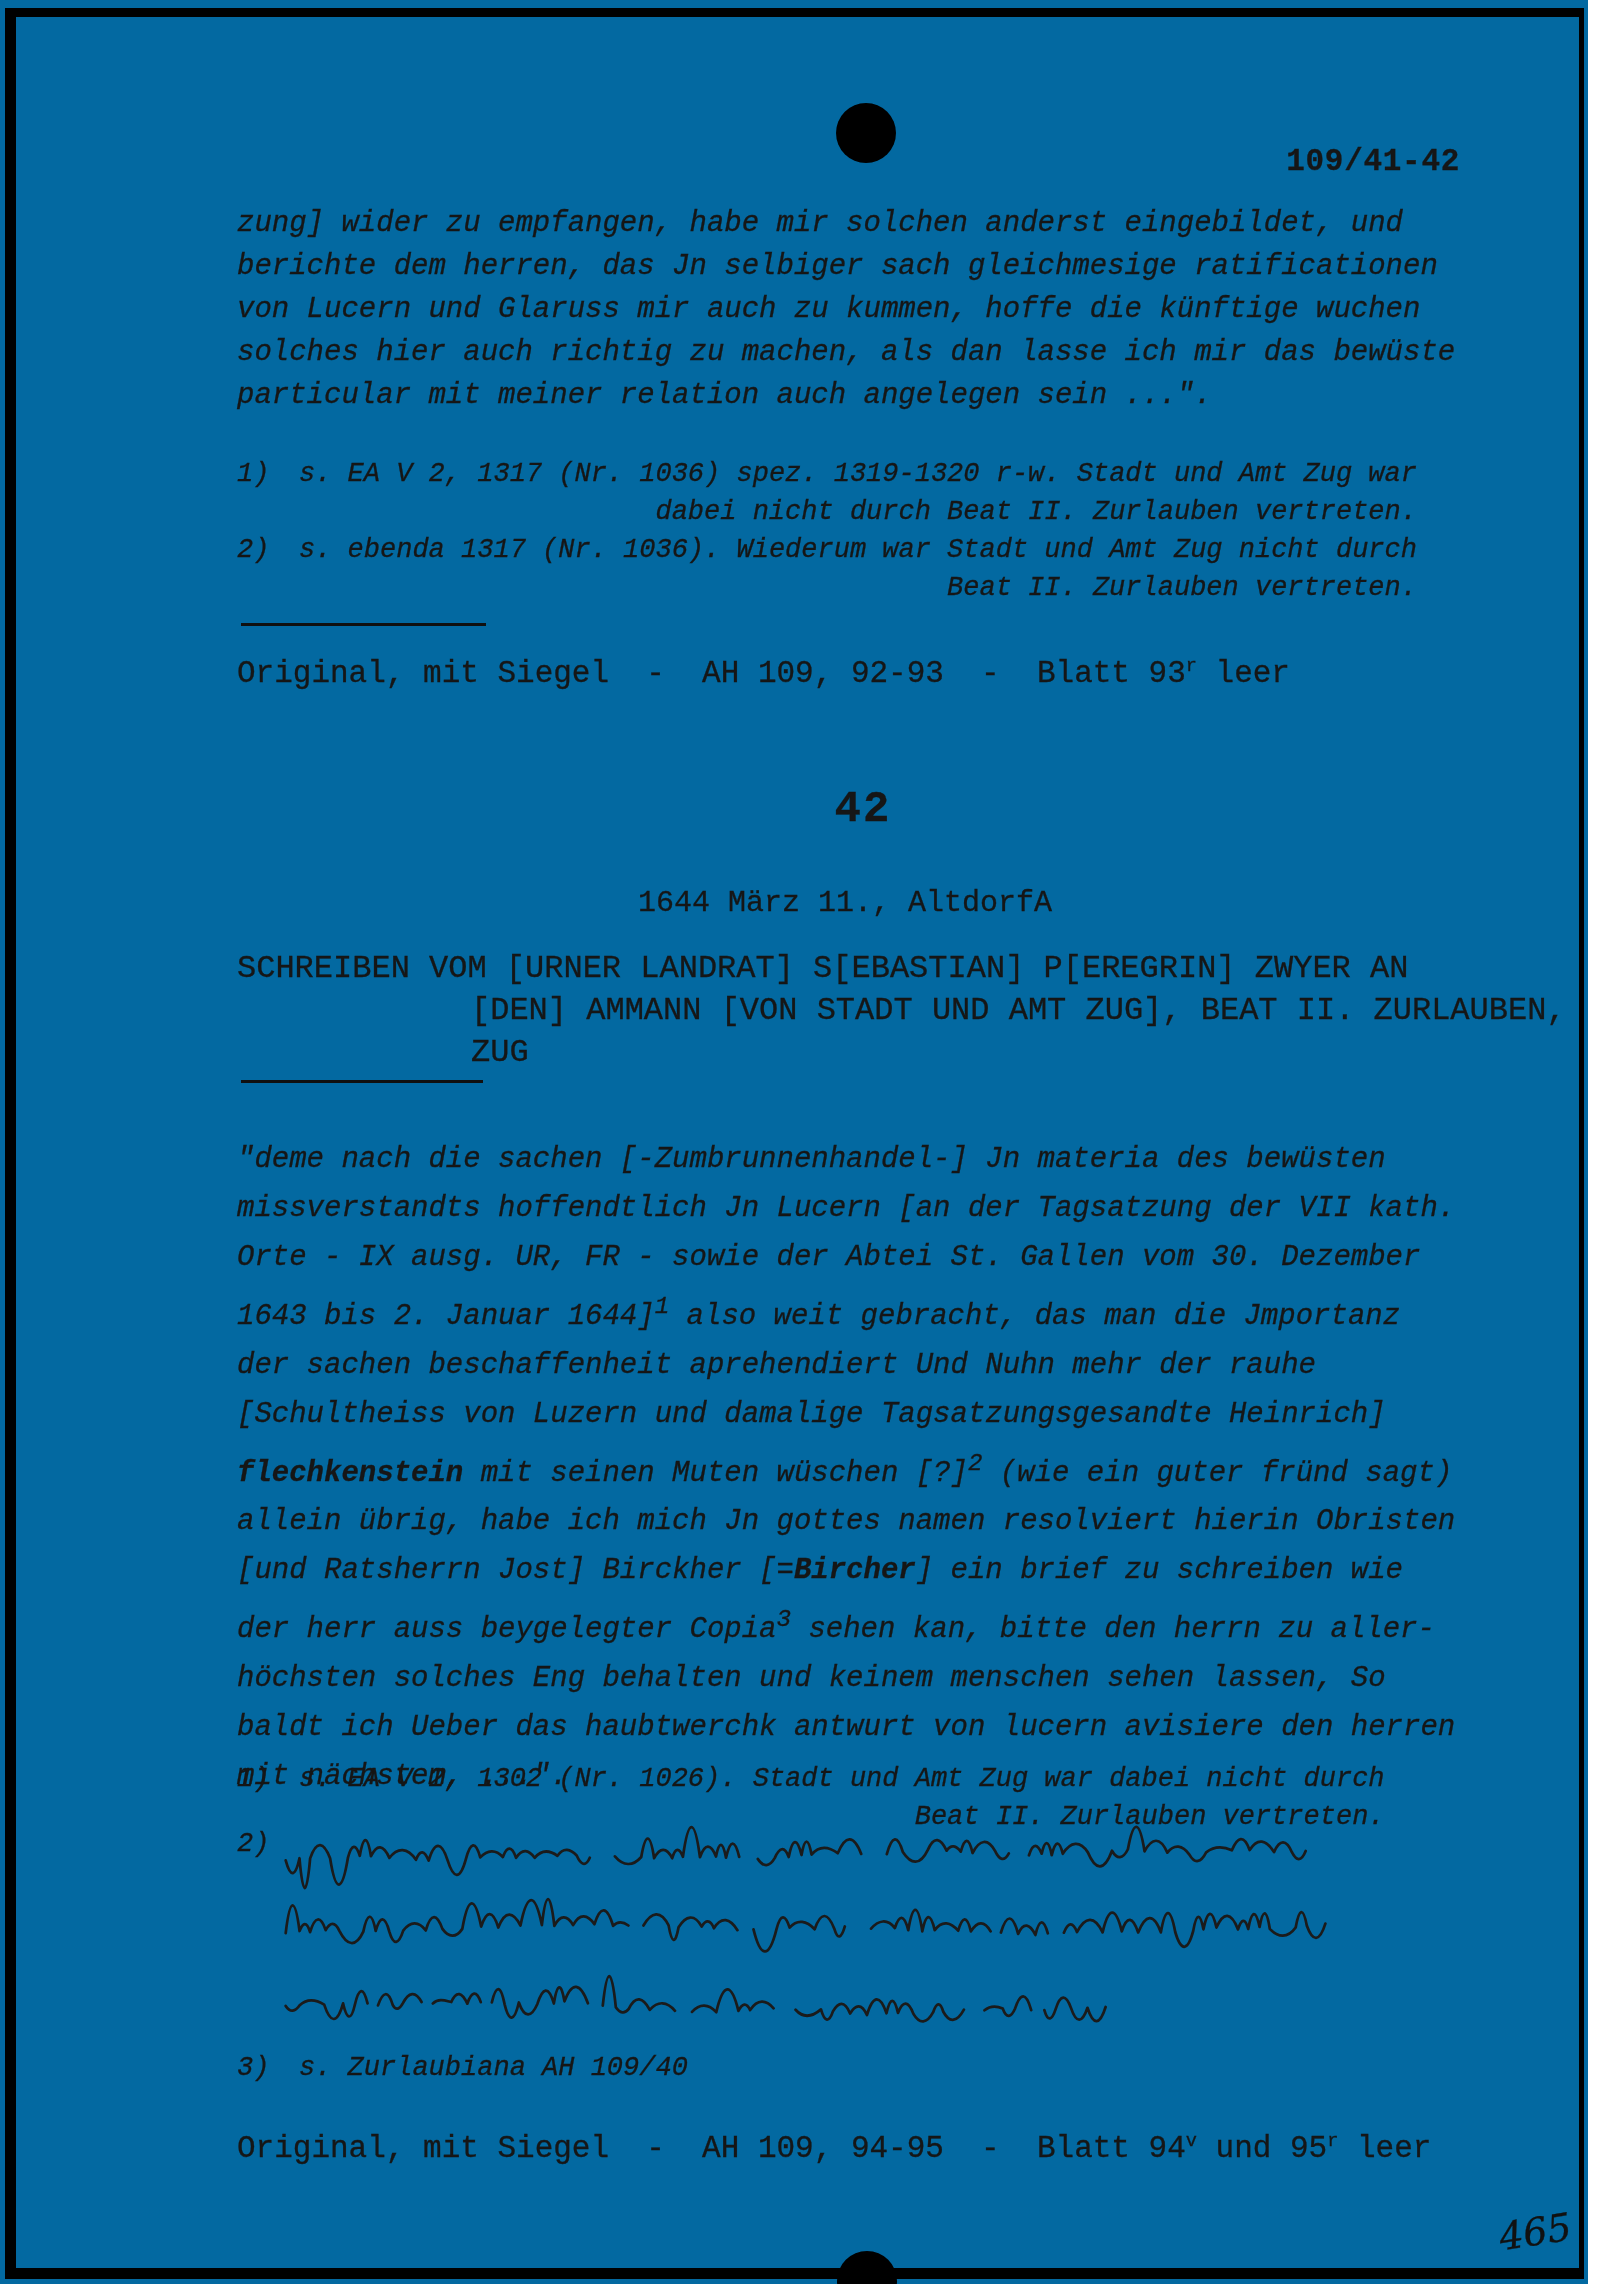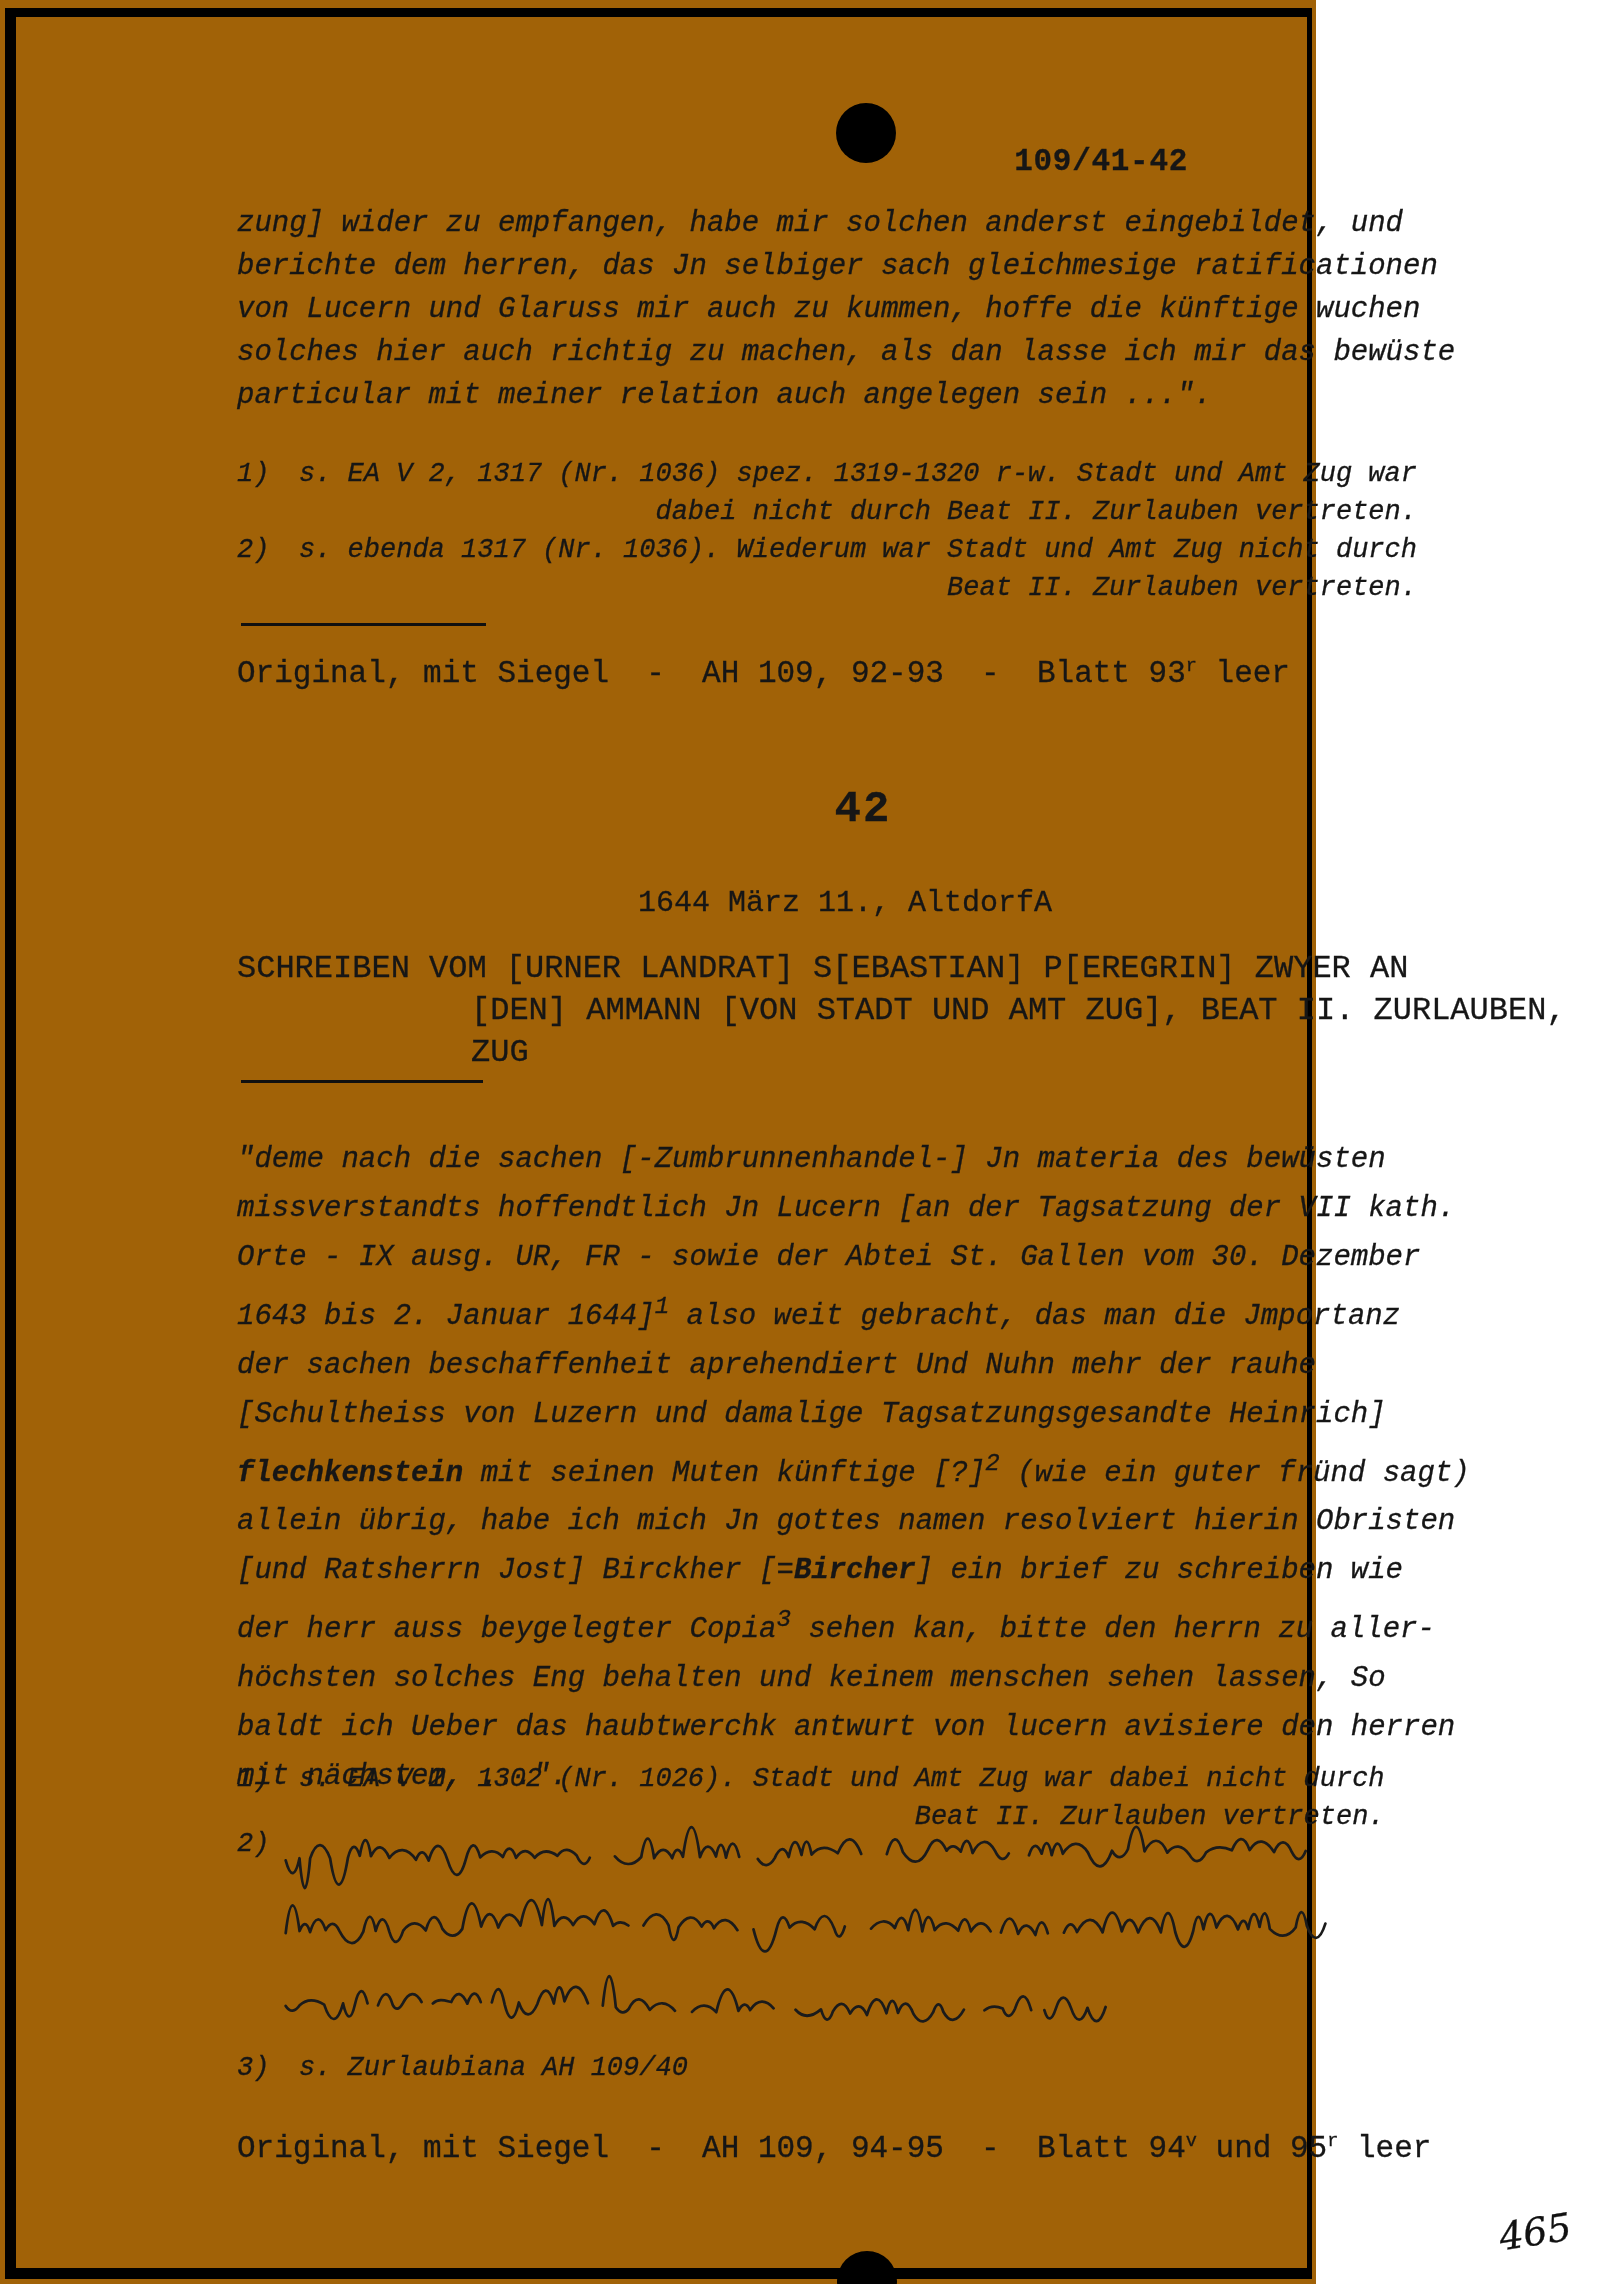--- a/index.html
+++ b/index.html
@@ -5,22 +5,22 @@
   html, body { margin: 0; padding: 0; }
   body {
     width: 1619px; height: 2284px;
     background: #ffffff;
     overflow: hidden;
     font-family: "Liberation Mono", "DejaVu Sans Mono", monospace;
     color: #161616;
   }
   .page {
     position: relative;
-    width: 1316px; height: 2284px;
-    background: #a16207;
+    width: 1588px; height: 2284px;
+    background: #0369a1;
     -webkit-text-stroke: 0.3px;
   }
   .abs { position: absolute; }
   .pre { white-space: pre; }
   .it  { font-style: italic; }
 
   
   .frame {
     position: absolute;
     left: 5.2px; top: 7.8px; right: 3.9px; bottom: 5.2px;
@@ -148,21 +148,21 @@
 
   <div class="abs rule" id="rule2"></div>
 
   <div class="abs it" id="quote42">
     <div class="pre"><span>"deme nach die sachen [-Zumbrunnenhandel-] Jn materia des bewüsten</span></div>
     <div class="pre"><span>missverstandts hoffendtlich Jn Lucern [an der Tagsatzung der VII kath.</span></div>
     <div class="pre"><span>Orte - IX ausg. UR, FR - sowie der Abtei St. Gallen vom 30. Dezember</span></div>
     <div class="pre"><span>1643 bis 2. Januar 1644]</span><sup>1</sup><span> also weit gebracht, das man die Jmportanz</span></div>
     <div class="pre"><span>der sachen beschaffenheit aprehendiert Und Nuhn mehr der rauhe</span></div>
     <div class="pre"><span>[Schultheiss von Luzern und damalige Tagsatzungsgesandte Heinrich]</span></div>
-    <div class="pre"><span class="b">flechkenstein</span><span> mit seinen Muten künftige [?]</span><sup>2</sup><span> (wie ein guter fründ sagt)</span></div>
+    <div class="pre"><span class="b">flechkenstein</span><span> mit seinen Muten wüschen [?]</span><sup>2</sup><span> (wie ein guter fründ sagt)</span></div>
     <div class="pre"><span>allein übrig, habe ich mich Jn gottes namen resolviert hierin Obristen</span></div>
     <div class="pre"><span>[und Ratsherrn Jost] Birckher [=</span><span class="b">Bircher</span><span>] ein brief zu schreiben wie</span></div>
     <div class="pre"><span>der herr auss beygelegter Copia</span><sup>3</sup><span> sehen kan, bitte den herrn zu aller-</span></div>
     <div class="pre"><span>höchsten solches Eng behalten und keinem menschen sehen lassen, So</span></div>
     <div class="pre"><span>baldt ich Ueber das haubtwerchk antwurt von lucern avisiere den herren</span></div>
     <div class="pre"><span>mit nächstem, ...".</span></div>
   </div>
 
   <div class="abs fnblock it" id="fn42a">
     <div class="fnrow">

